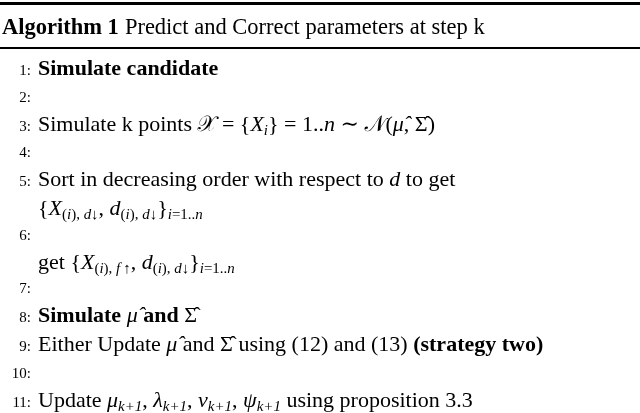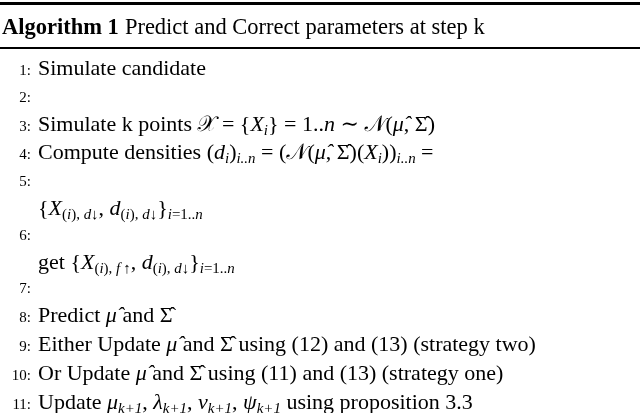--- a/index.html
+++ b/index.html
@@ -40,21 +40,21 @@
     font-size: 22px;
     line-height: 26.8px;
     white-space: nowrap;
   }
   .line-num {
     flex: 0 0 31px;
     text-align: right;
     font-size: 15px;
   }
   .line-text { padding-left: 7px; }
-  .line-text b { font-weight: normal; }
+  .line-text b { font-weight: bold; }
   .line-text i { font-style: italic; }
   .line-text sub {
     font-size: 0.68em;
     line-height: 0;
     vertical-align: -0.25em;
   }
 </style>
 </head>
 <body>
 
@@ -71,51 +71,50 @@
       </div>
       <div class="algo-line">
         <span class="line-num">2:</span>
       </div>
       <div class="algo-line">
         <span class="line-num">3:</span>
         <span class="line-text">Simulate k points 𝒳 = {<i>X<sub>i</sub></i>} = 1..<i>n</i> ∼ 𝒩(<i>μ̂</i>, Σ̂)</span>
       </div>
       <div class="algo-line">
         <span class="line-num">4:</span>
-        <span class="line-text">Compute densities (<i>d<sub>i</sub></i>)<sub><i>i..n</i></sub> = (𝒩(<i>μ̂</i>, Σ̂)(<i>X<sub>i</sub></i>))<sub><i>i..n</i></sub> =</span>
       </div>
       <div class="algo-line">
         <span class="line-num">5:</span>
+        <span class="line-text">Sort in decreasing order with respect to <i>d</i> to get</span>
       </div>
       <div class="algo-line">
         <span class="line-num"></span>
         <span class="line-text">{<i>X</i><sub>(<i>i</i>), <i>d</i>↓</sub>, <i>d</i><sub>(<i>i</i>), <i>d</i>↓</sub>}<sub><i>i</i>=1..<i>n</i></sub></span>
       </div>
       <div class="algo-line">
         <span class="line-num">6:</span>
       </div>
       <div class="algo-line">
         <span class="line-num"></span>
         <span class="line-text">get {<i>X</i><sub>(<i>i</i>), <i>f</i> ↑</sub>, <i>d</i><sub>(<i>i</i>), <i>d</i>↓</sub>}<sub><i>i</i>=1..<i>n</i></sub></span>
       </div>
       <div class="algo-line">
         <span class="line-num">7:</span>
         <span class="line-text"></span>
       </div>
       <div class="algo-line">
         <span class="line-num">8:</span>
-        <span class="line-text"><b>Predict</b> <i>μ̂</i> <b>and</b> Σ̂</span>
+        <span class="line-text"><b>Simulate</b> <i>μ̂</i> <b>and</b> Σ̂</span>
       </div>
       <div class="algo-line">
         <span class="line-num">9:</span>
         <span class="line-text">Either Update <i>μ̂</i> and Σ̂ using (12) and (13) <b>(strategy two)</b></span>
       </div>
       <div class="algo-line">
         <span class="line-num">10:</span>
-        <span class="line-text">Or Update <i>μ̂</i> and Σ̂ using (11) and (13) <b>(strategy one)</b></span>
       </div>
       <div class="algo-line">
         <span class="line-num">11:</span>
         <span class="line-text">Update <i>μ<sub>k+1</sub></i>, <i>λ<sub>k+1</sub></i>, <i>v<sub>k+1</sub></i>, <i>ψ<sub>k+1</sub></i> using proposition 3.3</span>
       </div>
     </div>
 
 </div>
 
 </body></html>

